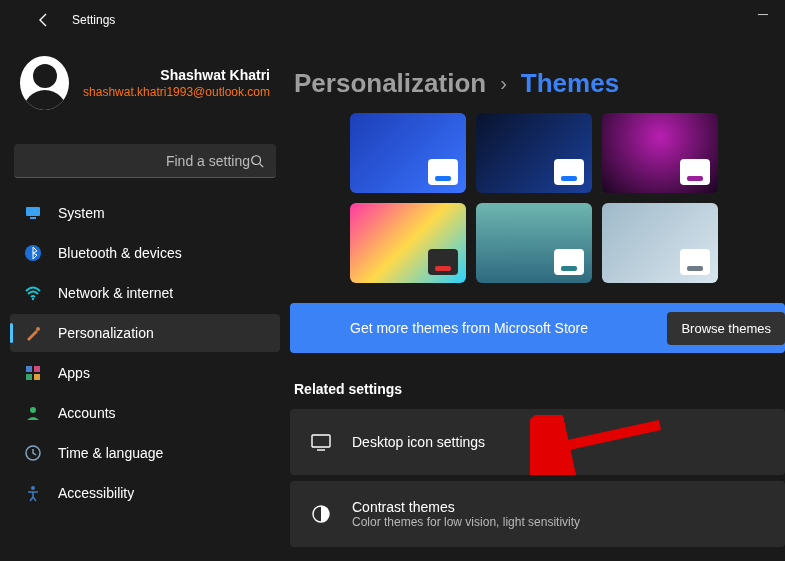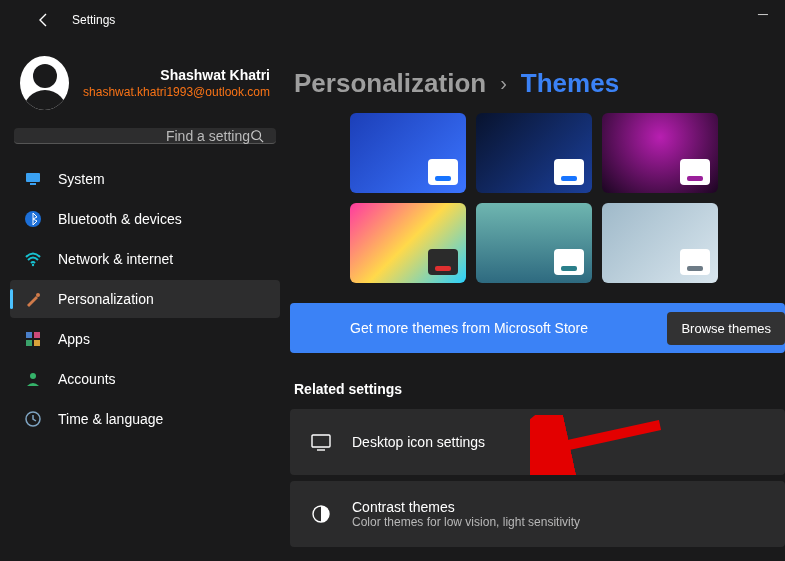--- a/index.html
+++ b/index.html
@@ -51,22 +51,22 @@
     background:#1a1a1b; position:absolute; top:8px;
   }
   .avatar::after{
     content:""; width:44px; height:30px; border-radius:22px 22px 0 0;
     background:#1a1a1b; position:absolute; bottom:-10px;
   }
   .profile-name { font-size: 14px; font-weight: 600; }
   .profile-email { font-size: 12px; color: #f97316; margin-top:2px;}
   .search-box {
     background: #2d2d2e; border-radius: 4px;
-    height: 16px; display: flex; align-items: center;
-    padding: 0 12px; margin: 0 4px 16px 4px;
+    height: 34px; display: flex; align-items: center;
+    padding: 0 12px; margin: 16px 4px 16px 4px;
     border-bottom: 1px solid #555;
   }
   .search-box span { flex: 1; color: #bbb; font-size: 14px; }
   .nav { display: flex; flex-direction: column; gap: 2px; }
   .nav-item {
     display: flex; align-items: center; gap: 16px;
     height: 38px; padding: 0 14px; border-radius: 4px;
     cursor: pointer; font-size: 14px;
   }
   .nav-item.active { background: #2d2d2e; position:relative;}
@@ -220,20 +220,29 @@
         </div>
         <div class="nav-item">
           <span class="nav-icon">
             <svg width="18" height="18" viewBox="0 0 18 18">
               <circle cx="9" cy="9" r="7" stroke="#7fa4c2" fill="none" stroke-width="1.5"></circle>
               <path d="M9 5v4l3 2" stroke="#7fa4c2" fill="none" stroke-width="1.5"></path>
             </svg>
           </span>
           <span>Time &amp; language</span>
         </div>
+        <div class="nav-item">
+          <span class="nav-icon">
+            <svg width="18" height="18" viewBox="0 0 18 18">
+              <circle cx="9" cy="4" r="2" fill="#3d7cc0"></circle>
+              <path d="M4 8h10M9 8v5M9 13l-3 4M9 13l3 4" stroke="#3d7cc0" stroke-width="1.5"></path>
+            </svg>
+          </span>
+          <span>Accessibility</span>
+        </div>
       </nav>
   </aside>
 
   <main class="main">
     <div class="breadcrumb">
       <span class="bc-parent">Personalization</span>
       <span class="bc-sep">›</span>
       <span class="bc-current">Themes</span>
     </div>
 

